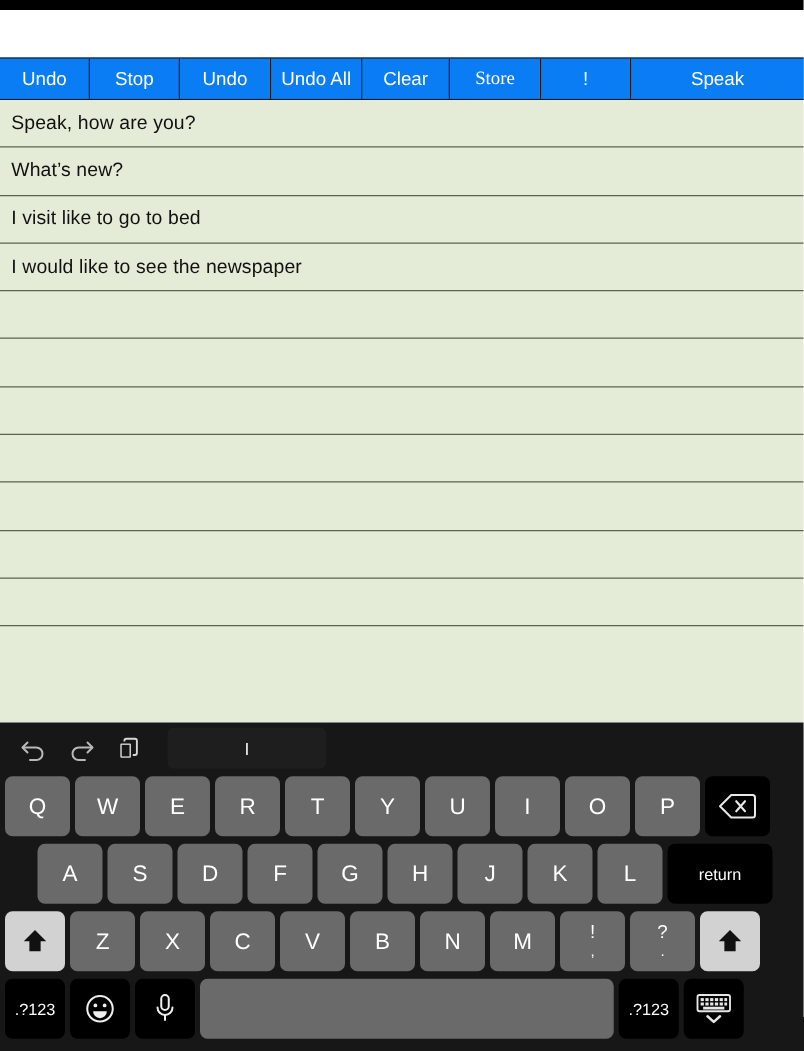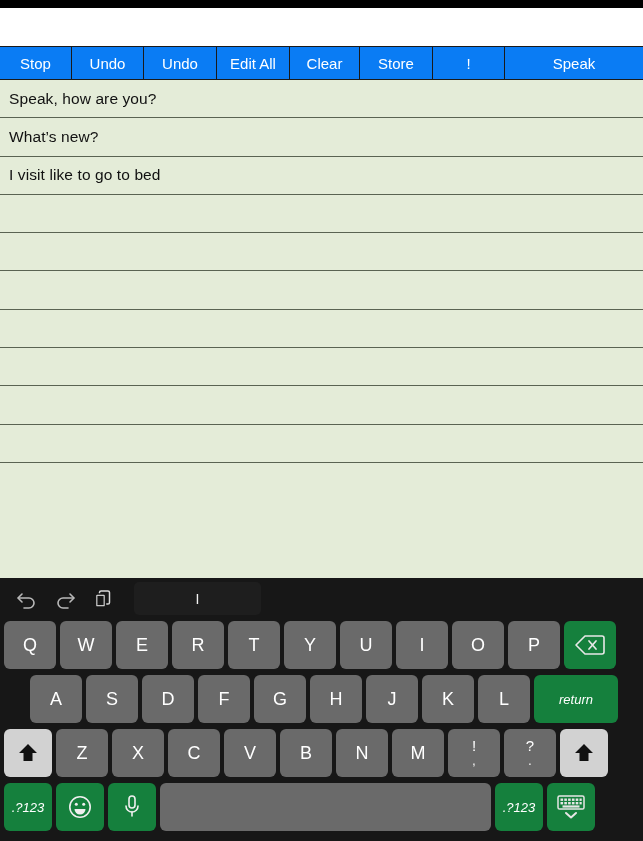--- a/index.html
+++ b/index.html
@@ -95,52 +95,53 @@
   .key {
     background: #6a6a6a;
     color: #ffffff;
     border-radius: 6px;
     height: 48px;
     display: flex; align-items: center; justify-content: center;
     font-size: 18px;
     cursor: pointer;
     flex-shrink: 0;
   }
-  .key.dark { background: #15803d; font-style: italic; }
+  .key.dark { background: #000000; }
   .key.light { background: #d2d2d2; color: #0a0a0a; }
   .key.space { background: #6a6a6a; }
   .key.small { font-size: 13px; }
   .key.dual { flex-direction: column; justify-content: center; line-height: 1.05; }
   .key.dual .up { font-size: 15px; }
   .key.dual .lo { font-size: 12px; margin-top: 1px; }
   .gap { flex-shrink: 0; }
 </style>
 </head>
 <body>
 
 <div id="app">
 
   <div class="statusbar"></div>
   <div class="whitegap"></div>
 
   <div class="toolbar" id="toolbar">
+      <div class="tb-btn" style="width: 72px;">Undo</div>
       <div class="tb-btn" style="width: 72px;">Stop</div>
-      <div class="tb-btn" style="width: 72px;">Undo</div>
       <div class="tb-btn" style="width: 73px;">Undo</div>
-      <div class="tb-btn" style="width: 73px;">Edit All</div>
+      <div class="tb-btn" style="width: 73px;">Undo All</div>
       <div class="tb-btn" style="width: 70px;">Clear</div>
-      <div class="tb-btn" style="width: 73px;">Store</div>
+      <div class="tb-btn" style="width: 73px; font-family: Liberation Serif, serif;">Store</div>
       <div class="tb-btn" style="width: 72px;">!</div>
       <div class="tb-btn" style="width: 138px;">Speak</div>
     </div>
 
   <div class="list" id="phrase-list">
       <div class="row">Speak, how are you?</div>
       <div class="row">What’s new?</div>
       <div class="row">I visit like to go to bed</div>
+      <div class="row">I would like to see the newspaper</div>
       <div class="row empty"></div>
       <div class="row empty"></div>
       <div class="row empty"></div>
       <div class="row empty"></div>
       <div class="row empty"></div>
       <div class="row empty"></div>
       <div class="row empty"></div>
     </div>
 
   <div class="keyboard">

